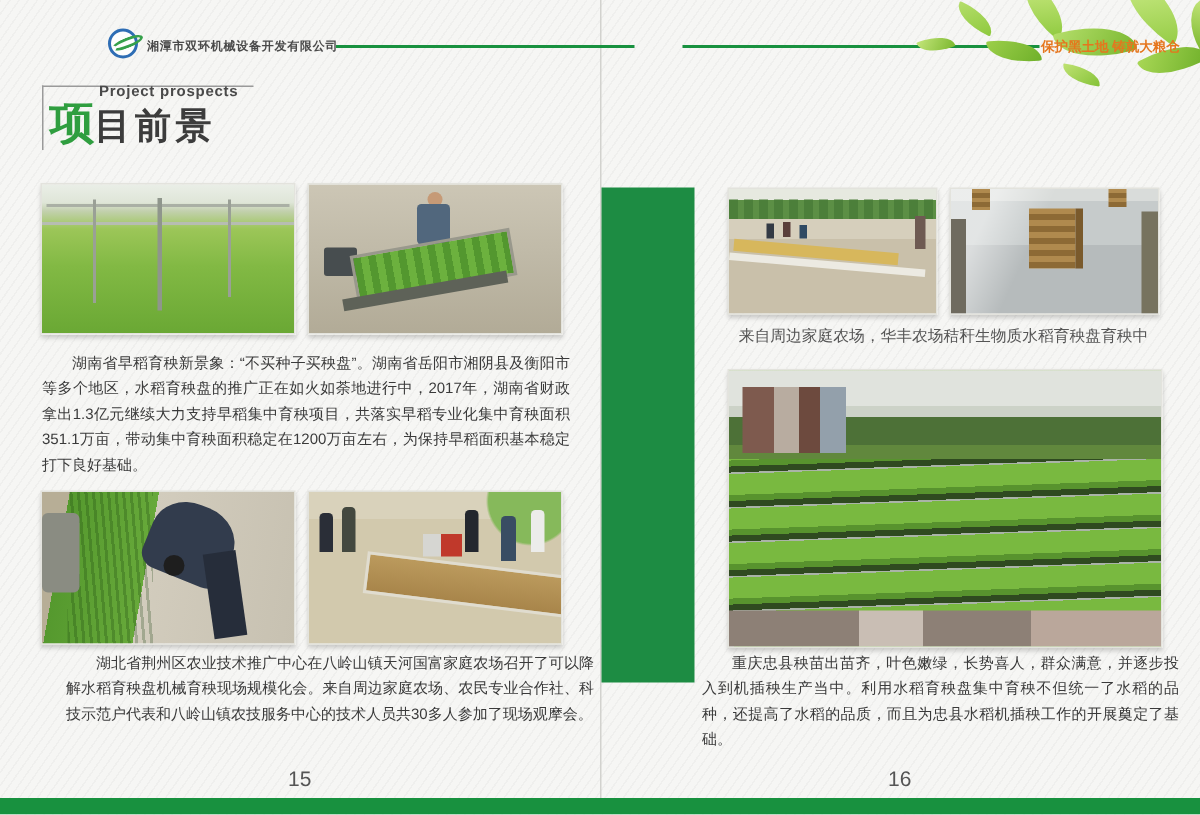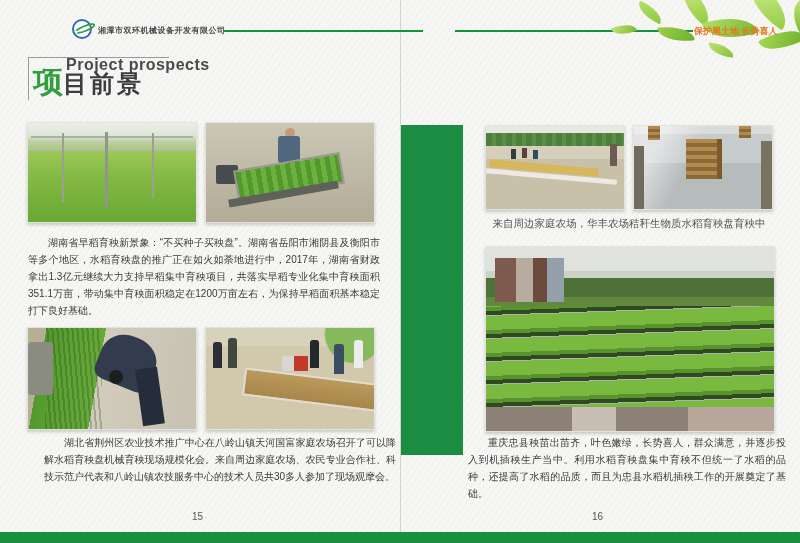--- a/index.html
+++ b/index.html
@@ -17,29 +17,29 @@
   .logo-swirl{left:74px;top:25px;width:22px;height:7px;border-radius:50%;
         border:2px solid #35a04a;border-left-color:transparent;transform:rotate(-22deg);box-sizing:border-box;}
   .company{left:98px;top:25px;font-size:8px;letter-spacing:.5px;color:#4a4a4a;font-weight:bold;}
   .hline{top:30px;height:2px;background:#18913f;}
   .hline-left{left:224px;width:199px;}
   .hline-right{left:455px;width:238px;}
   .slogan{left:694px;top:25px;font-size:9px;font-weight:bold;color:#e5761e;z-index:3;white-space:nowrap;}
   .leaf{position:absolute;border-radius:6% 100% 6% 100%;z-index:2;}
   
   .bracket{left:28px;top:57px;width:140px;height:42px;border-top:1px solid #9a9a9a;border-left:1px solid #9a9a9a;}
-  .title-en{left:66px;top:56px;font-size:16px;font-weight:bold;color:#4a4a4a;letter-spacing:.5px;}
+  .title-en{left:66px;top:56px;font-size:10px;font-weight:bold;color:#4a4a4a;letter-spacing:.5px;}
   .title-zh{left:33px;top:62px;white-space:nowrap;}
   .title-zh .first{font-size:30px;font-weight:bold;color:#2f9e3f;}
   .title-zh .rest{font-size:24px;font-weight:bold;color:#3c3c3c;letter-spacing:3px;}
   
   .divider{left:400px;top:0;width:1px;height:532px;background:#d2d2ce;}
   .center-block{left:401px;top:125px;width:62px;height:330px;background:#1d8c43;}
   .bottom-bar{left:0;top:532px;width:800px;height:11px;background:#18913f;}
-  .pagenum{font-size:10px;color:#555;}
+  .pagenum{font-size:14px;color:#555;}
   
   .para{font-size:10px;line-height:17px;text-align:justify;text-indent:2em;color:#3a3a3a;}
   .p1{left:28px;top:234px;width:352px;}
   .p2{left:44px;top:434px;width:352px;}
   .p3{left:468px;top:434px;width:318px;}
   .caption{left:469px;top:217px;width:320px;font-size:10.5px;color:#555;text-align:center;}
   
   .photo{position:absolute;border:1px solid #e3e3dd;box-sizing:border-box;
          box-shadow:0 2px 3px rgba(0,0,0,0.18);overflow:hidden;}
   .photoA{left:27px;top:122px;width:170px;height:101px;
@@ -76,21 +76,21 @@
 <div class="abs hline hline-right"></div>
 <div class="leaf" style="left:612px;top:24px;width:24px;height:11px;transform:rotate(-20deg);background:linear-gradient(135deg,#c3e57a,#7cb82f);"></div>
 <div class="leaf" style="left:636px;top:6px;width:28px;height:13px;transform:rotate(25deg);background:linear-gradient(135deg,#b5de6b,#8ec93e);"></div>
 <div class="leaf" style="left:658px;top:26px;width:36px;height:16px;transform:rotate(-5deg);background:linear-gradient(135deg,#9ccf4a,#6fb02a);"></div>
 <div class="leaf" style="left:676px;top:-4px;width:40px;height:20px;transform:rotate(40deg);background:linear-gradient(135deg,#cdeb85,#8ec93e);"></div>
 <div class="leaf" style="left:704px;top:16px;width:52px;height:24px;transform:rotate(-15deg);background:linear-gradient(135deg,#b5de6b,#78b72e);"></div>
 <div class="leaf" style="left:742px;top:-8px;width:52px;height:26px;transform:rotate(35deg);background:linear-gradient(135deg,#d2ef8f,#95cc45);"></div>
 <div class="leaf" style="left:760px;top:30px;width:44px;height:20px;transform:rotate(-28deg);background:linear-gradient(135deg,#a8d755,#6fb02a);"></div>
 <div class="leaf" style="left:708px;top:44px;width:26px;height:12px;transform:rotate(8deg);background:linear-gradient(135deg,#bfe272,#85c238);"></div>
 <div class="leaf" style="left:786px;top:8px;width:30px;height:18px;transform:rotate(60deg);background:linear-gradient(135deg,#c3e57a,#7cb82f);"></div>
-<div class="abs slogan">保护黑土地 长势喜人</div>
+<div class="abs slogan">保护黑土地 铸就大粮仓</div>
 
 <div class="abs bracket"></div>
 <div class="abs title-en">Project prospects</div>
 <div class="abs title-zh"><span class="first">项</span><span class="rest">目前景</span></div>
 
 <div class="photo photoA">
   <div class="ph-el" style="left:2%;top:13%;width:96%;height:2px;background:#aab0a5;"></div>
   <div class="ph-el" style="left:0;top:25%;width:100%;height:2px;background:#b7bdb2;"></div>
   <div class="ph-el" style="left:20%;top:10%;width:2px;height:70%;background:#9aa096;"></div>
   <div class="ph-el" style="left:46%;top:9%;width:3px;height:76%;background:#8f968c;"></div>

